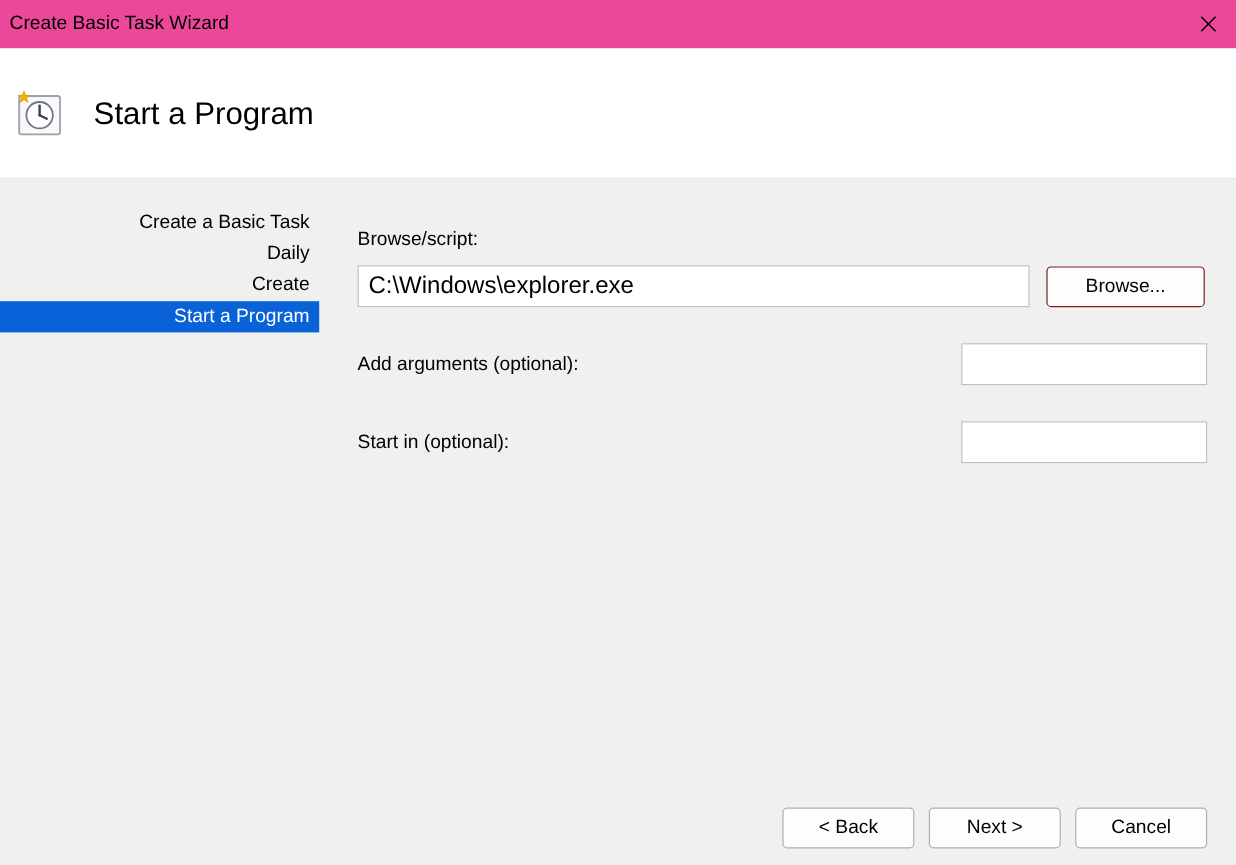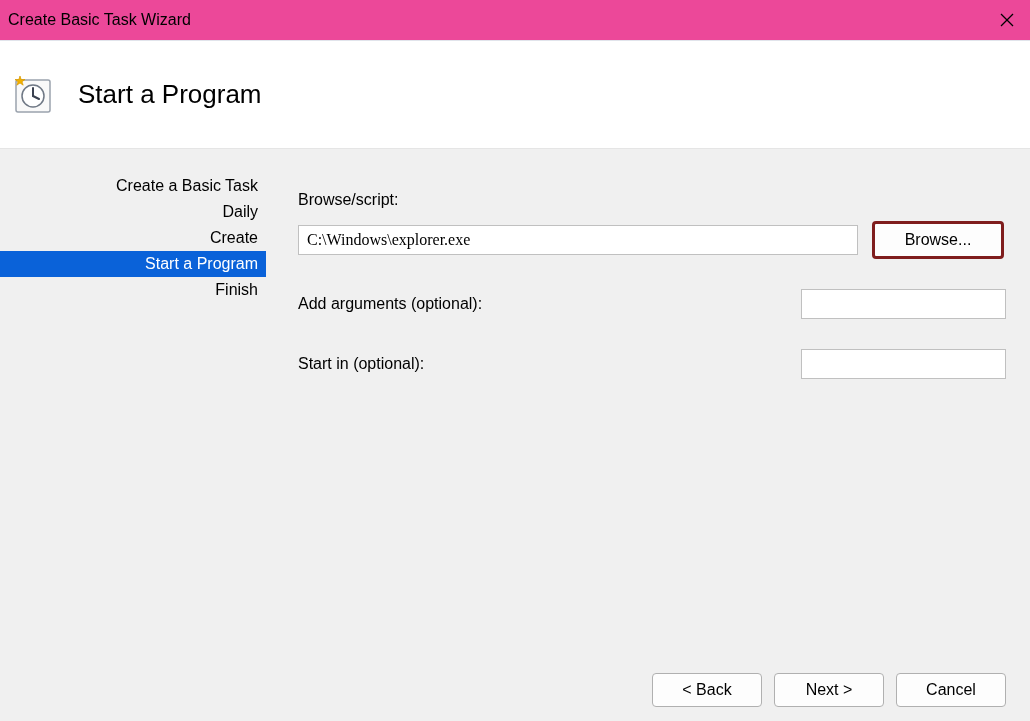--- a/index.html
+++ b/index.html
@@ -104,22 +104,22 @@
       margin-bottom: 30px;
       gap: 14px;
     }
     .row .label {
       flex: 0 0 auto;
     }
     .program-block { display:flex; flex-direction:column; }
     .program-input-row { display:flex; align-items:center; gap:14px; }
 
     input[type="text"] {
-      font-family: Liberation Serif, serif;
-      font-size: 16px;
+      font-family: Liberation Sans, sans-serif;
+      font-size: 20px;
       padding: 5px 8px;
       border: 1px solid #c0c0c0;
       background: #fff;
       outline: none;
     }
     .input-program {
       width: 560px;
       border: 1px solid #c8c8c8;
       border-bottom: 2px solid #8a8a8a;
     }
@@ -132,21 +132,21 @@
       font-family: inherit;
       font-size: 16px;
       background: #fdfdfd;
       border: 1px solid #b0b0b0;
       padding: 7px 20px;
       border-radius: 4px;
       cursor: pointer;
       min-width: 110px;
     }
     .btn.browse {
-      border: 3px solid #7f1d1d;
+      border: 1px solid #7f1d1d;
       min-width: 132px;
       padding: 7px 24px;
     }
     .row.args-row, .row.startin-row {
       display:flex;
       justify-content: space-between;
       align-items:center;
     }
 
     
@@ -187,21 +187,20 @@
   <h1>Start a Program</h1>
 </div>
 
 <div class="body">
 
   <div class="sidebar">
     <div class="step">Create a Basic Task</div>
     <div class="substep">Daily</div>
     <div class="step">Create</div>
     <div class="substep selected">Start a Program</div>
-    <div class="step">Finish</div>
   </div>
 
   <div class="form-area">
 
     <div class="program-block">
       <div class="label" style="margin-bottom:12px;">Browse/script:</div>
       <div class="program-input-row">
         <input type="text" class="input-program" value="C:\Windows\explorer.exe" style="">
         <button class="btn browse">Browse...</button>
       </div>

